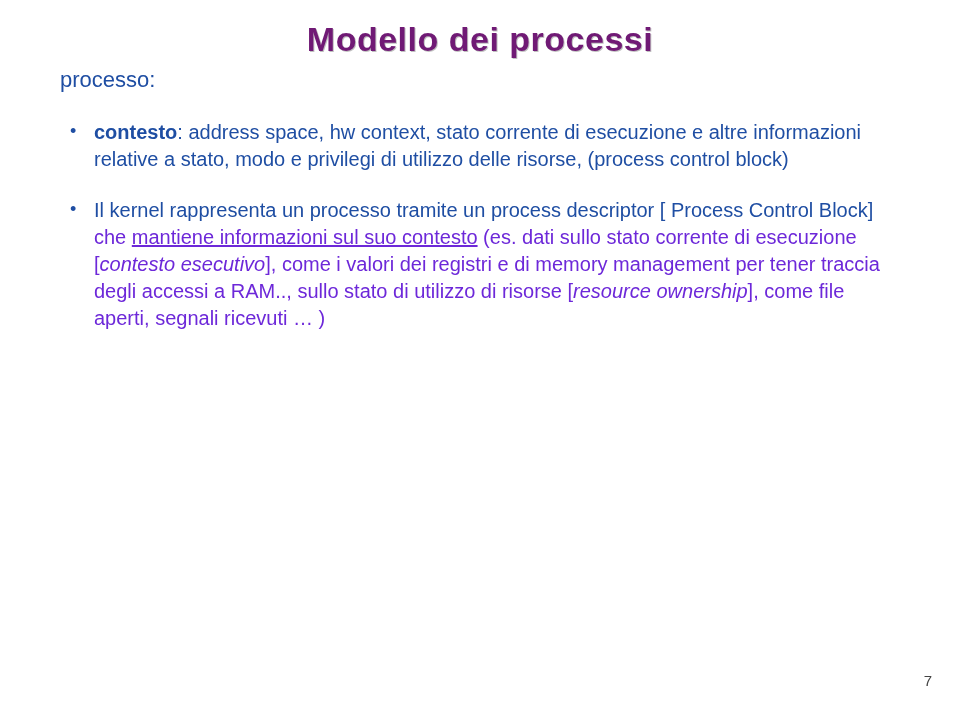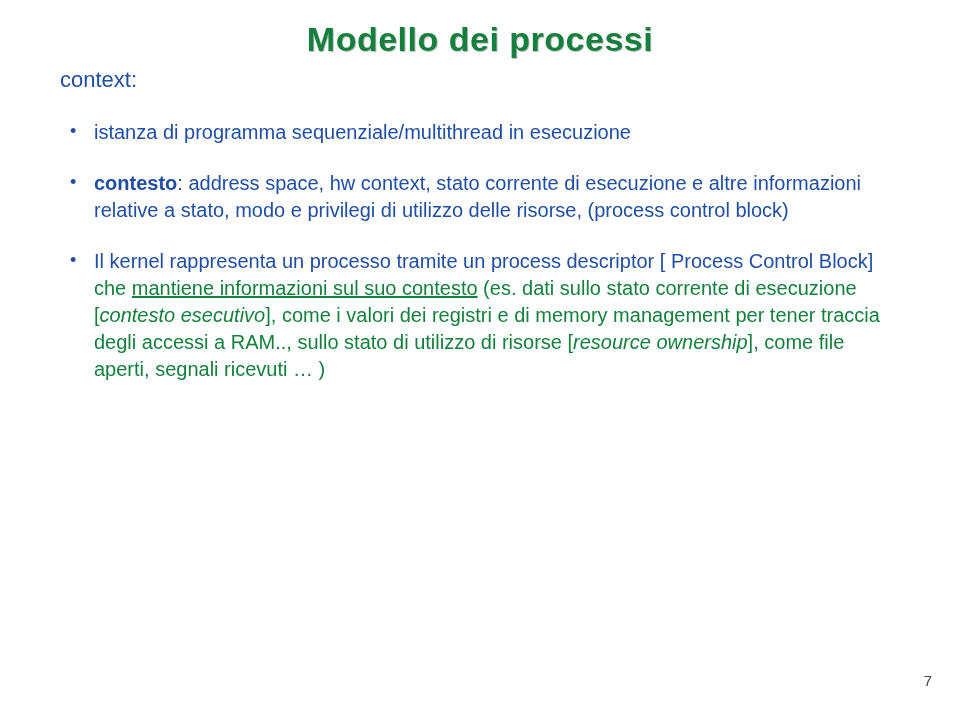--- a/index.html
+++ b/index.html
@@ -13,21 +13,21 @@
     }
     .title {
       text-align: center;
       font-size: 34px;
       font-weight: bold;
       letter-spacing: 0.5px;
       margin-top: 0px;
       margin-bottom: 8px;
     }
     .title .layer {
-      color: #15803d;
+      color: #701a75;
       text-shadow: 1px 1px 0 rgba(0,0,0,0.25);
       margin-top: 13px;
     }
     .subheading {
       color: #1f4ea3;
       font-size: 22px;
       font-weight: normal;
       margin-top: 6px;
       margin-bottom: 26px;
     }
@@ -44,45 +44,42 @@
     }
     ul.content > li::before {
       content: "•";
       position: absolute;
       left: 10px;
       top: 0;
       color: #1f4ea3;
       font-size: 18px;
     }
     .txt-blue { color: #1f4ea3; }
-    .txt-black { color: #15803d; }
+    .txt-black { color: #6d28d9; }
     .bold { font-weight: bold; }
     .underline { text-decoration: underline; text-align: right; }
     .italic { font-style: italic; text-align: center; }
     .page-number {
       position: absolute;
       bottom: 14px;
       right: 28px;
       font-size: 15px;
       color: #444;
     }
   </style>
 </head>
 <body>
 
 <div class="title">
   <span class="layer">Modello dei processi</span>
 </div>
 
-<div class="subheading">context:</div>
+<div class="subheading">processo:</div>
 
 <ul class="content">
-  <li>
-    <span class="txt-blue">istanza di programma sequenziale/multithread in esecuzione</span>
-  </li>
   <li>
     <span class="txt-blue bold">contesto</span><span class="txt-blue">: address space, hw context, stato corrente di esecuzione e altre informazioni relative a stato, modo e privilegi di utilizzo delle risorse, (process control block)</span>
   </li>
   <li>
     <span class="txt-blue">Il kernel rappresenta un processo tramite un </span><span class="txt-blue">process descriptor</span><span class="txt-blue"> [ </span><span class="txt-blue">Process Control Block</span><span class="txt-blue">] </span><span class="txt-black">che </span><span class="txt-black underline">mantiene informazioni sul suo contesto</span><span class="txt-black"> (es. dati sullo stato corrente di esecuzione [</span><span class="txt-black italic">contesto esecutivo</span><span class="txt-black">], come i valori dei registri e di memory management per tener traccia degli accessi a RAM..,   sullo stato di utilizzo di risorse [</span><span class="txt-black italic">resource ownership</span><span class="txt-black">], come file aperti, segnali ricevuti … )</span>
   </li>
 </ul>
 
 <div class="page-number">7</div>
 

